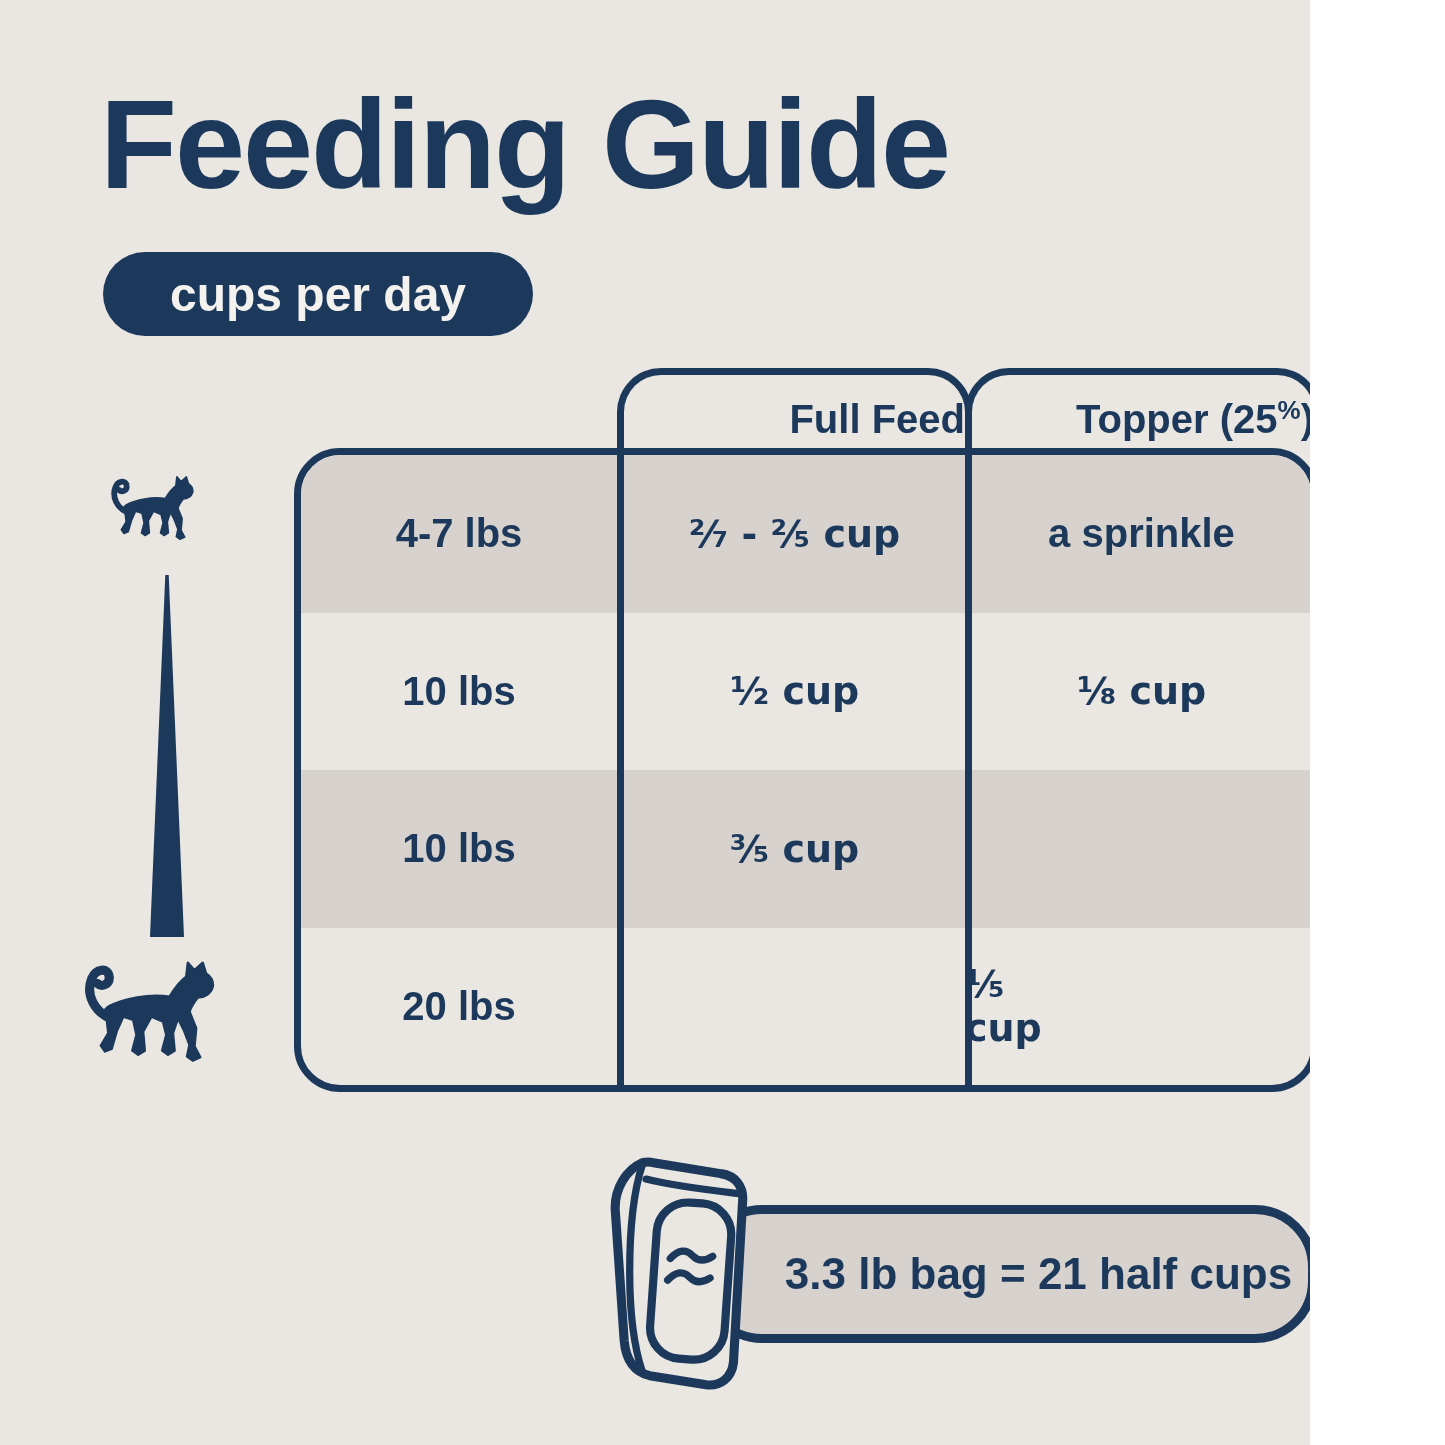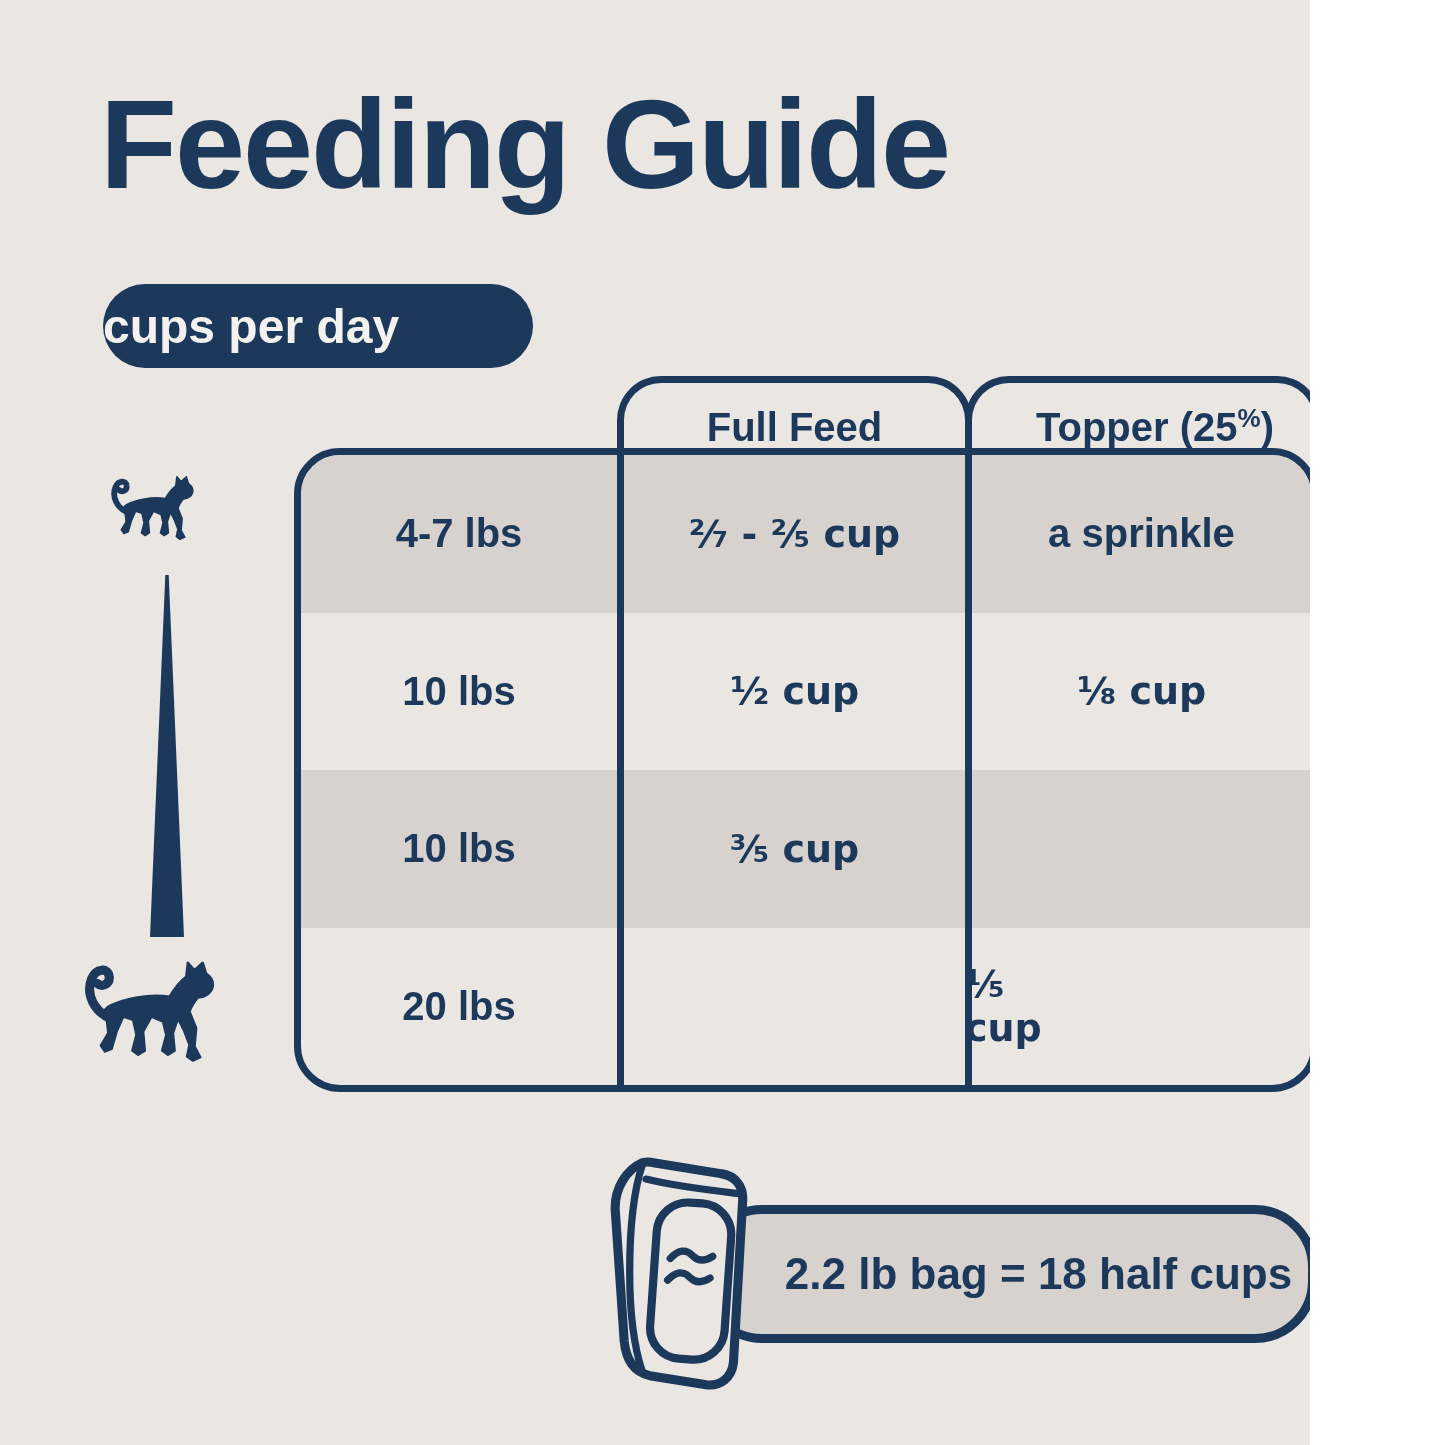--- a/index.html
+++ b/index.html
@@ -22,30 +22,30 @@
   .title{
     position:absolute;left:100px;top:72px;
     font-size:126px;font-weight:700;letter-spacing:-2px;
     color:var(--navy);white-space:nowrap;
   }
   
   .badge{
     position:absolute;left:103px;top:252px;
     width:430px;height:84px;border-radius:42px;
     background:var(--navy);
-    display:flex;align-items:center;
-    color:var(--white);font-size:48px;font-weight:700;margin-top:32px;
+    display:flex;align-items:center;justify-content:center;
+    color:var(--white);font-size:48px;font-weight:700;
   }
   
   .tab{
-    position:absolute;top:376px;height:96px;
+    position:absolute;top:368px;height:96px;
     border:7px solid var(--navy);border-bottom:none;
     border-radius:44px 44px 0 0;
     background:var(--bg);
-    display:flex;align-items:center;justify-content:center;
+    display:flex;align-items:center;justify-content:flex-end;
     font-size:40px;font-weight:700;
   }
   .tab--full{left:617px;width:355px;}
   .tab--topper{left:965px;width:356px;padding-left:24px;}
   .sup-pct{font-size:26px;vertical-align:super;line-height:0;}
   
   .table{
     position:absolute;left:294px;top:448px;
     width:1024px;height:644px;
     border:7px solid var(--navy);border-radius:46px;
@@ -166,21 +166,21 @@
 
   <svg class="cat cat--small" viewBox="0 0 200 140">
     <use href="#cat-shape"></use>
   </svg>
   <div class="wedge"></div>
   <svg class="cat cat--large" viewBox="0 0 200 140">
     <use href="#cat-shape"></use>
   </svg>
 
   <div class="footer-pill">
-    <span>2.2 lb bag = 18 half cups</span>
+    <span>3.3 lb bag = 21 half cups</span>
   </div>
   <svg class="bag" viewBox="0 0 100 135">
     <g stroke="currentColor" fill="none" stroke-linecap="round" stroke-linejoin="round">
       <path d="M31,8 C22,12 16,22 16,33 L21,106 C22,117 27,123 35,125 L66,130 C74,131 80,126 81,118 L86,30 C87,21 82,15 74,14 L37,8 C35,7.5 33,7.5 31,8 Z" fill="#eae6e2" stroke-width="5"></path>
       <path d="M31,9 C26,24 24,46 24,68 C24,88 26,108 31,123" stroke-width="4"></path>
       <path d="M33,17 C49,21 67,23 84,25" stroke-width="4"></path>
       <rect x="37" y="30" width="41" height="86" rx="17" stroke-width="4.5" transform="rotate(4 57 73)"></rect>
       <g stroke-width="4" transform="rotate(7 57 72)">
         <path d="M45,62 q6,-8 12,-3 q5,4 11,-1"></path>
         <path d="M45,74 q6,-8 12,-3 q5,4 11,-1"></path>

